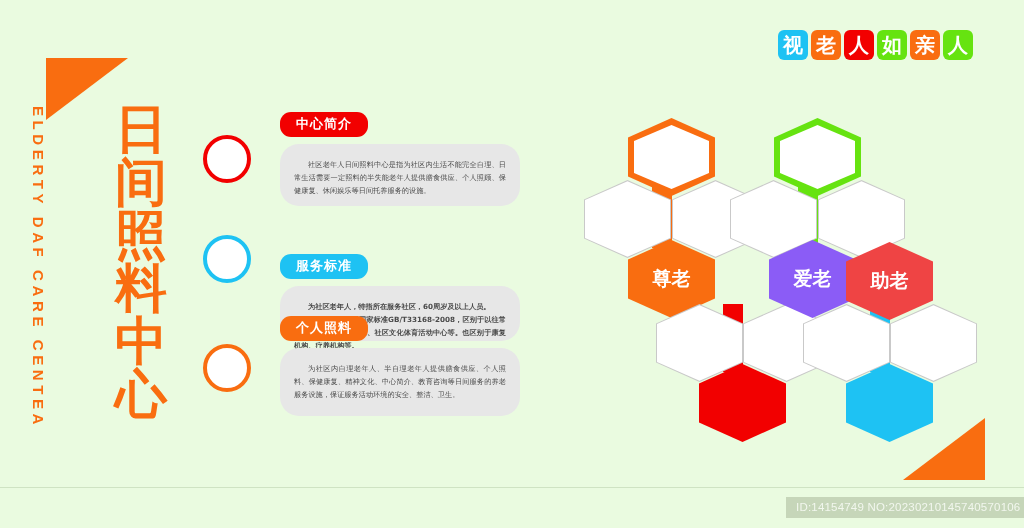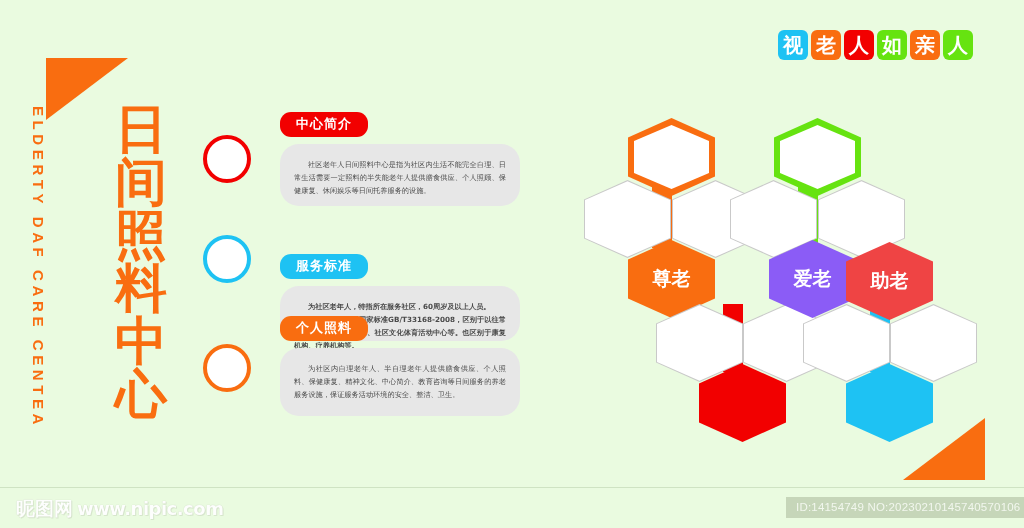--- a/index.html
+++ b/index.html
@@ -305,18 +305,15 @@
       <div class="inner"></div>
     </div>
     <div class="hex plain" style="left:300px; top:204px;">
       <div class="inner"></div>
     </div>
     <div class="hex solid" style="left: 256px; top: 264px; background: rgb(30, 194, 243);"></div>
 
   </div>
 
   <div class="footer-line"></div>
-  <div class="watermark">
-    <span>昵图网</span><span class="site">www.nipic.com</span>
-  </div>
   <div class="idbar">ID:14154749 NO:20230210145740570106</div>
 
 </div>
 
 </body></html>

